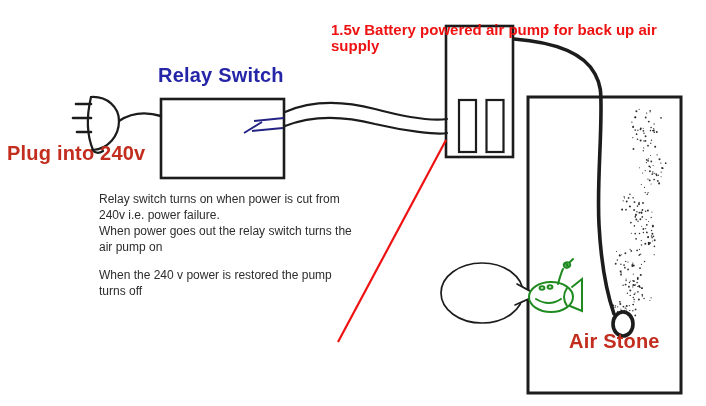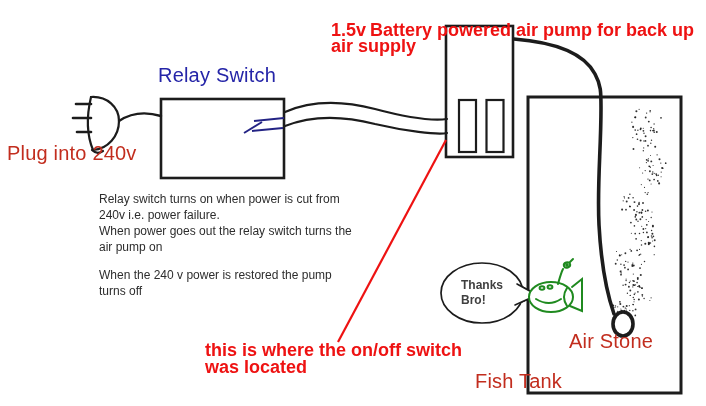--- a/index.html
+++ b/index.html
@@ -12,24 +12,24 @@
     --body_text:#2d2d2d;
     --bubble_text:#3f3f3f;
   }
   html,body{margin:0;padding:0;background:#fff;}
   #canvas{
     position:relative;width:706px;height:406px;background:#ffffff;overflow:hidden;
     font-family:"Liberation Sans",sans-serif;
   }
   #drawing{position:absolute;left:0;top:0;z-index:1;}
   .t{position:absolute;z-index:2;white-space:pre-line;}
-  .big{font-weight:normal;font-size:20px;letter-spacing:.2px;}
+  .big{font-weight:bold;font-size:20px;letter-spacing:.2px;}
   .red-big{color:var(--label_red);}
   .blue-big{color:var(--label_blue);}
-  .note{color:var(--annotation_red);font-size:18px;font-weight:600;line-height:16.5px;}
+  .note{color:var(--annotation_red);font-size:15px;font-weight:600;line-height:16.5px;}
   .battery-note{left:331px;top:5px;}
   .battery-note .v{font-weight:700;margin-right:4px;}
   .relay-label{left:158px;top:64px;}
   .plug-label{left:7px;top:142px;}
   .desc{color:var(--body_text);font-size:12px;line-height:16px;}
   .desc1{left:99px;top:191px;}
   .desc2{left:99px;top:267px;}
   .pointer-note{left:205px;top:342px;}
   .bubble-text{left:461px;top:278px;color:var(--bubble_text);font-size:12px;font-weight:600;line-height:14.5px;}
   .airstone-label{left:569px;top:330px;text-align:center;}
@@ -360,22 +360,17 @@
   <div class="t big red-big plug-label">Plug into 240v</div>
 
   <div class="t desc desc1">Relay switch turns on when power is cut from
 240v i.e. power failure.
 When power goes out the relay switch turns the
 air pump on</div>
 
   <div class="t desc desc2">When the 240 v power is restored the pump
 turns off</div>
 
-  <div class="t note pointer-note">this is where the on/off switch
-was located</div>
-
-  <div class="t bubble-text">Thanks
-Bro!</div>
+
 
   <div class="t big red-big airstone-label">Air Stone</div>
 
-  <div class="t big red-big fishtank-label">Fish Tank</div>
 </div>
 
 </body></html>

